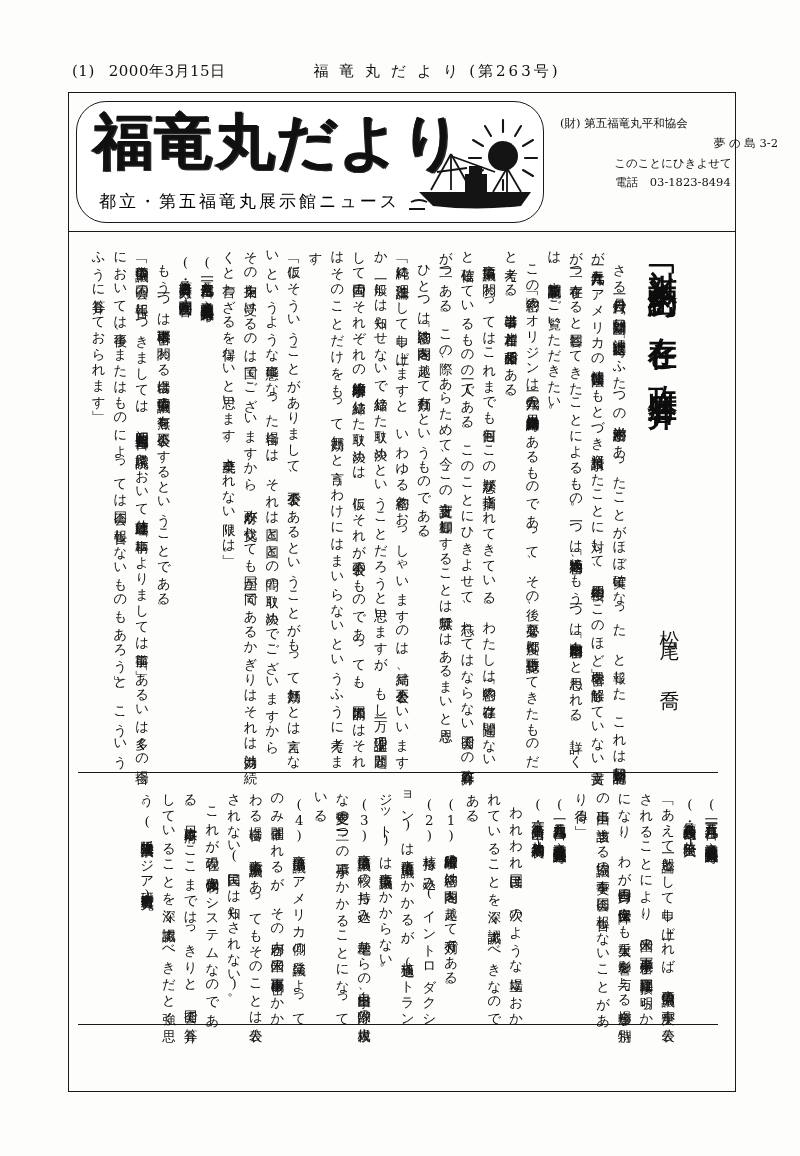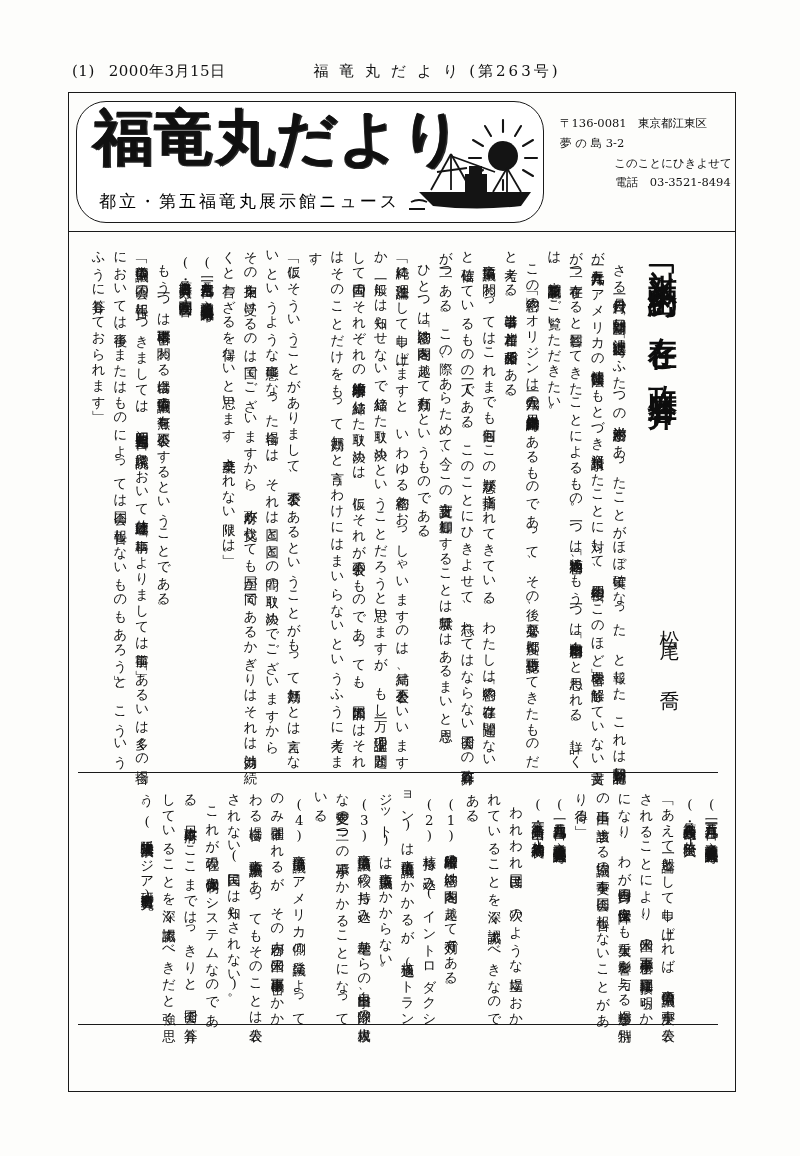--- a/index.html
+++ b/index.html
@@ -68,21 +68,21 @@
     border: 1.6px solid #1a1a1a;
     border-radius: 30px;
     box-sizing: border-box;
     background: #ffffff;
     overflow: hidden;
   }
   .masthead-logo {
     position: absolute;
     left: 16px;
     top: 4px;
-    font-family: Liberation Mono, monospace;
+    font-family: Liberation Sans, sans-serif;
     font-size: 60px;
     font-weight: 700;
     letter-spacing: 1px;
     line-height: 1.2;
     color: #101010;
     text-shadow: 1.4px 1.4px 0 #2a2a2a, -0.6px 0.6px 0 #333;
     white-space: nowrap;
   }
   .masthead-sub {
     position: absolute;
@@ -106,21 +106,21 @@
     position: absolute;
     left: 492px;
     top: 22px;
     width: 232px;
     font-size: 11.5px;
     line-height: 1.72;
     color: #111;
     white-space: nowrap;
   }
   .pub-line { display: block; }
-  .pub-line.r { padding-right: 14px; }
+  .pub-line.r { text-align: right; padding-right: 14px; }
   .pub-line.c { text-align: center; padding-right: 6px; }
 
   
   .article {
     position: absolute;
     left: 68px;
     top: 232px;
     width: 668px;
     height: 860px;
   }
@@ -256,24 +256,24 @@
 
         <rect x="58" y="64" width="22" height="18" fill="#141414"></rect>
         <rect x="62" y="56" width="13" height="10" fill="#141414"></rect>
 
         <path d="M4 92 Q12 88 20 92" stroke="#141414" stroke-width="1.8" fill="none"></path>
         <path d="M2 99 L18 99" stroke="#141414" stroke-width="1.8" fill="none"></path>
       </svg>
     </div>
 
     <div class="publisher">
-      <span class="pub-line">〒136-0081　東京都江東区</span>
+      <span class="pub-line">(財) 第五福竜丸平和協会</span>
       <span class="pub-line r">夢 の 島 3-2</span>
       <span class="pub-line c">このことにひきよせて</span>
-      <span class="pub-line c">電話　03-3521-8494</span>
+      <span class="pub-line c">電話　03-1823-8494</span>
     </div>
   </div>
 
   <div class="article">
 
     <div class="headline-wrap">
       <div class="headline">対米「密約」の存在と政府答弁</div>
       <div class="byline">松尾 喬</div>
     </div>
 

